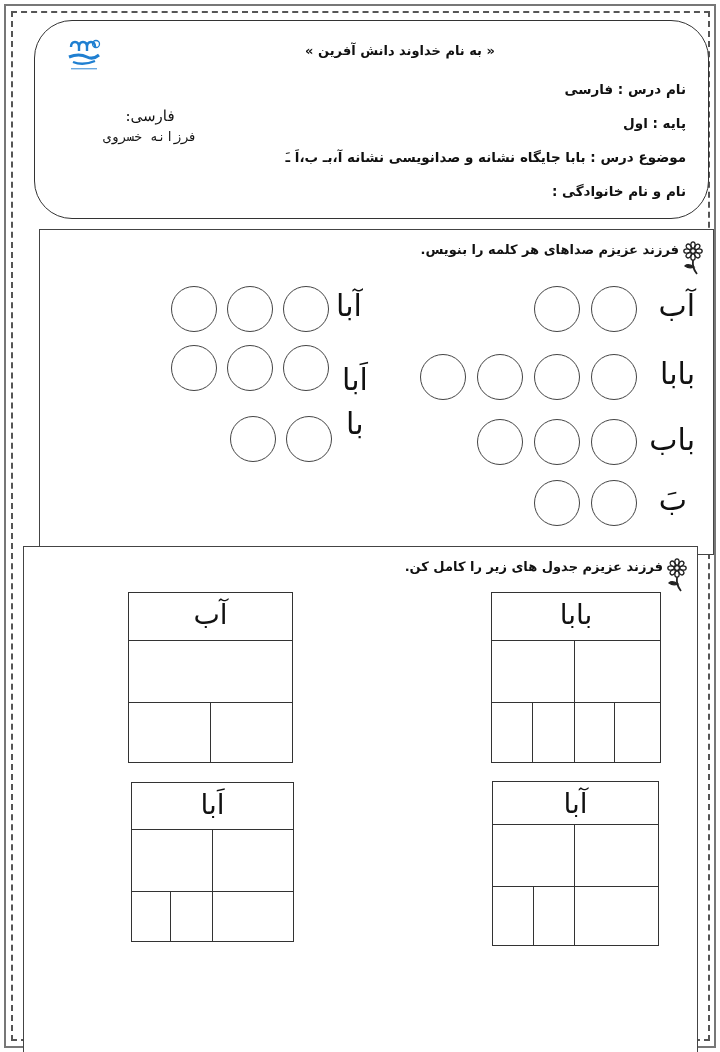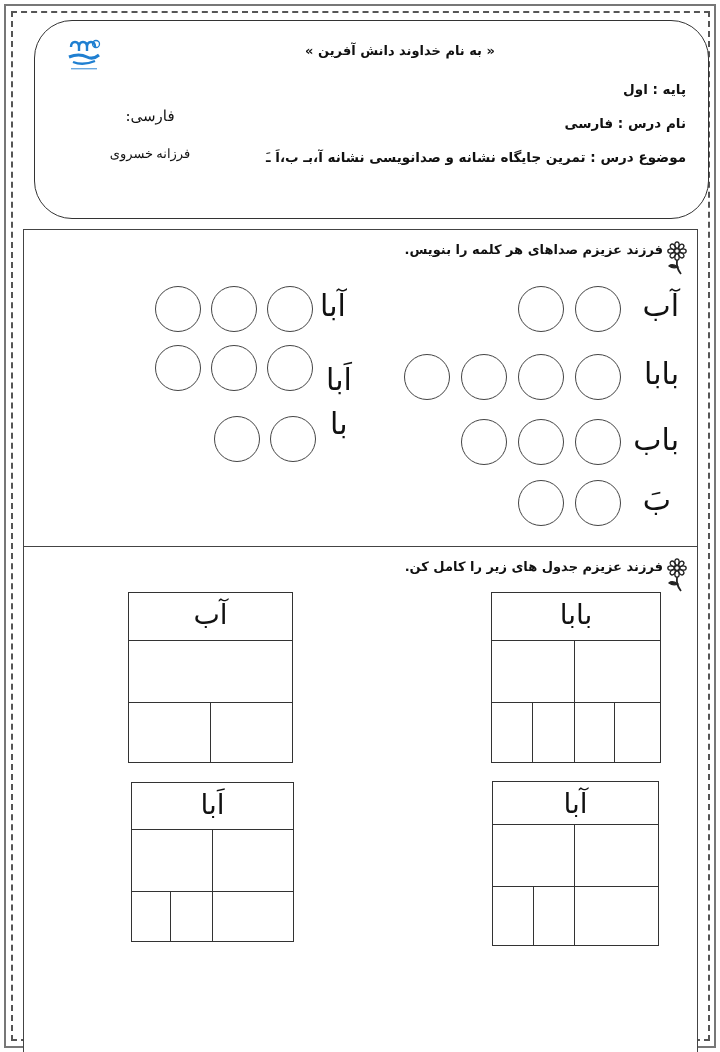--- a/index.html
+++ b/index.html
@@ -29,26 +29,26 @@
   .info-lines {
     position: absolute; right: 22px; top: 58px; width: 440px; direction: rtl; text-align: right;
   }
   .info-line { font-size: 13.5px; font-weight: bold; height: 34px; line-height: 20px; white-space: nowrap; }
 
   .designer {
     position: absolute; left: 30px; top: 86px; width: 170px; text-align: center;
   }
   .designer-label { font-family: "DejaVu Serif", serif; font-size: 15px; direction: rtl; height: 22px; }
   .designer-handle { font-family: "Liberation Sans", sans-serif; font-size: 21px; height: 30px; line-height: 28px; }
-  .designer-name { font-family: Liberation Serif, serif; font-size: 13px; direction: rtl; margin-top: 17px; }
+  .designer-name { font-family: Liberation Mono, monospace; font-size: 13px; direction: rtl; }
 
   .section {
     position: absolute; left: 23px; width: 675px; border: 1.5px solid #444; background: #fff;
   }
-  .section-1 { top: 229px; height: 326px; }
+  .section-1 { top: 229px; height: 326px; margin-left: 16px; }
   .section-2 { top: 546px; height: 584px; }
 
   .instruction {
     position: absolute; right: 8px; top: 10px; direction: rtl; display: flex; align-items: flex-start; gap: 2px;
   }
   .instruction-text { font-size: 13px; font-weight: bold; line-height: 20px; white-space: nowrap; }
   .flower { width: 24px; height: 36px; }
 
   .word-label {
     position: absolute; font-family: "DejaVu Sans", sans-serif; font-size: 30px; direction: rtl;
@@ -80,23 +80,24 @@
     <path d="M6 8 q0 -5 4 -5 q4 0 4 5 v4 M14 8 q0 -5 4 -5 q4 0 4 5 v4 M22 8 q0 -5 4 -5 q4 0 4 5" fill="none" stroke="#1f7fd1" stroke-width="2.4"></path>
     <circle cx="31" cy="5" r="3.5" fill="none" stroke="#1f7fd1" stroke-width="1.3"></circle>
     <path d="M4 18 q10 -4 18 0 q6 3 12 -2" fill="none" stroke="#1f7fd1" stroke-width="3"></path>
     <path d="M8 23 q10 4 22 -1" fill="none" stroke="#1f7fd1" stroke-width="2.4"></path>
     <rect x="6" y="29" width="26" height="1.4" fill="#6aa9e0"></rect>
   </svg>
 
   <div class="header-title">« به نام خداوند دانش آفرین »</div>
 
   <div class="info-lines">
+    <div class="info-line">نام درس : فارسی</div>
     <div class="info-line">پایه : اول</div>
-    <div class="info-line">نام درس : فارسی</div>
-    <div class="info-line">موضوع درس : تمرین جایگاه نشانه و صدانویسی نشانه آ،بـ ب،اَ ـَ</div>
+    <div class="info-line">موضوع درس : بابا جایگاه نشانه و صدانویسی نشانه آ،بـ ب،اَ ـَ</div>
+    <div class="info-line">نام و نام خانوادگی :</div>
   </div>
 
   <div class="designer">
     <div class="designer-label">فارسی:</div>
     <div class="designer-name">فرزانه خسروی</div>
   </div>
 </div>
 
 <div class="section section-1">
   <div class="instruction">

